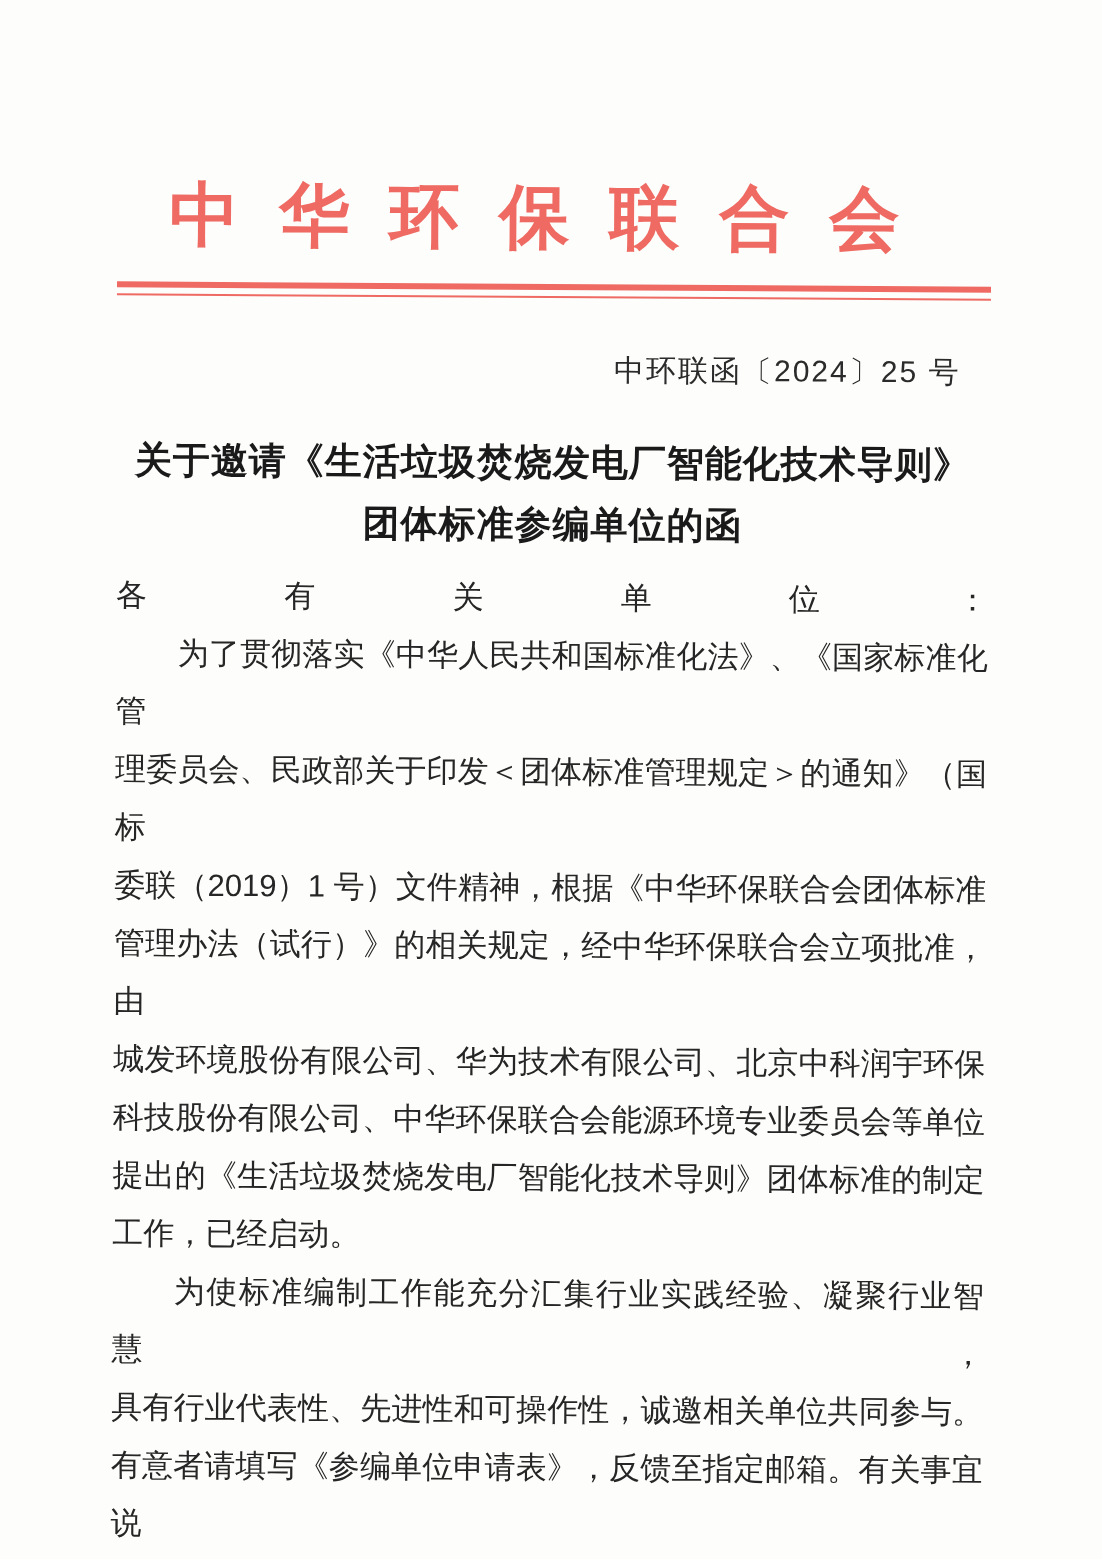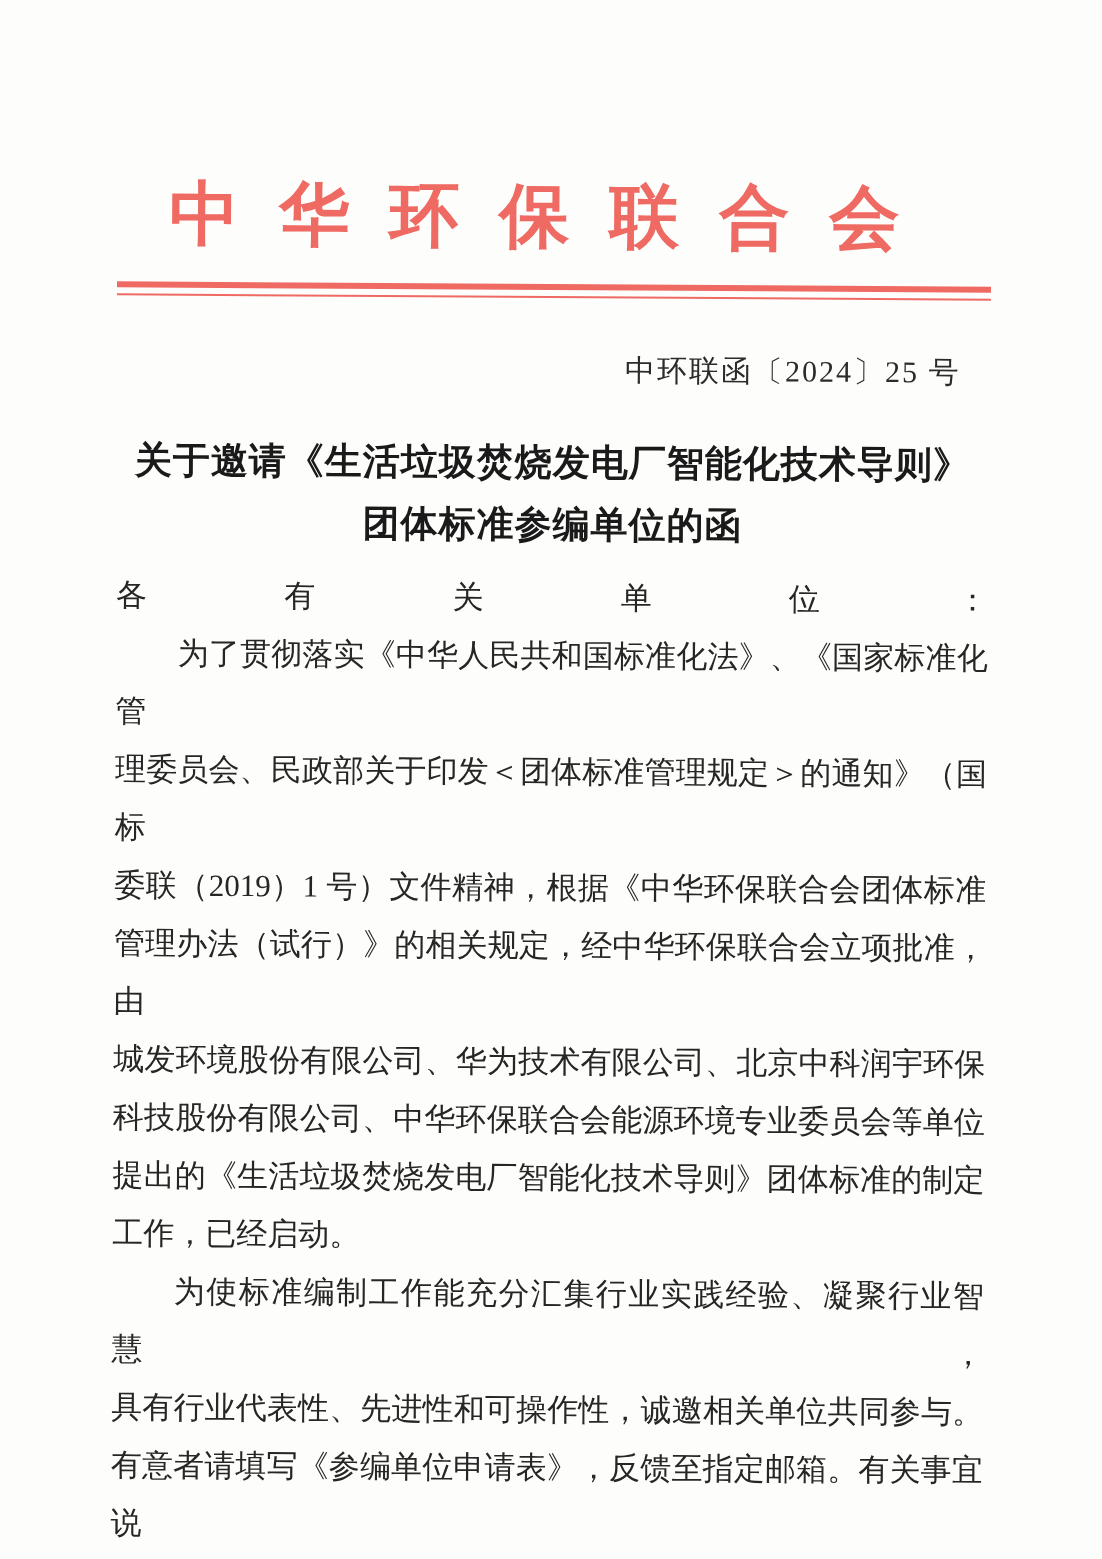--- a/index.html
+++ b/index.html
@@ -4,21 +4,21 @@
 <style>
   :root { --red: #ee6a62; }
   html, body { margin: 0; padding: 0; background: #e9e9e9; }
   .page {
     position: relative;
     width: 1102px;
     height: 1559px;
     margin: 0 auto;
     background: #fdfdfb;
     overflow: hidden;
-    font-family: Liberation Serif, serif;
+    font-family: Liberation Sans, sans-serif;
   }
   
   .sheet {
     position: absolute;
     inset: 0;
     transform: rotate(0.35deg);
     transform-origin: 551px 780px;
   }
   .letterhead {
     margin-top: 180px;

